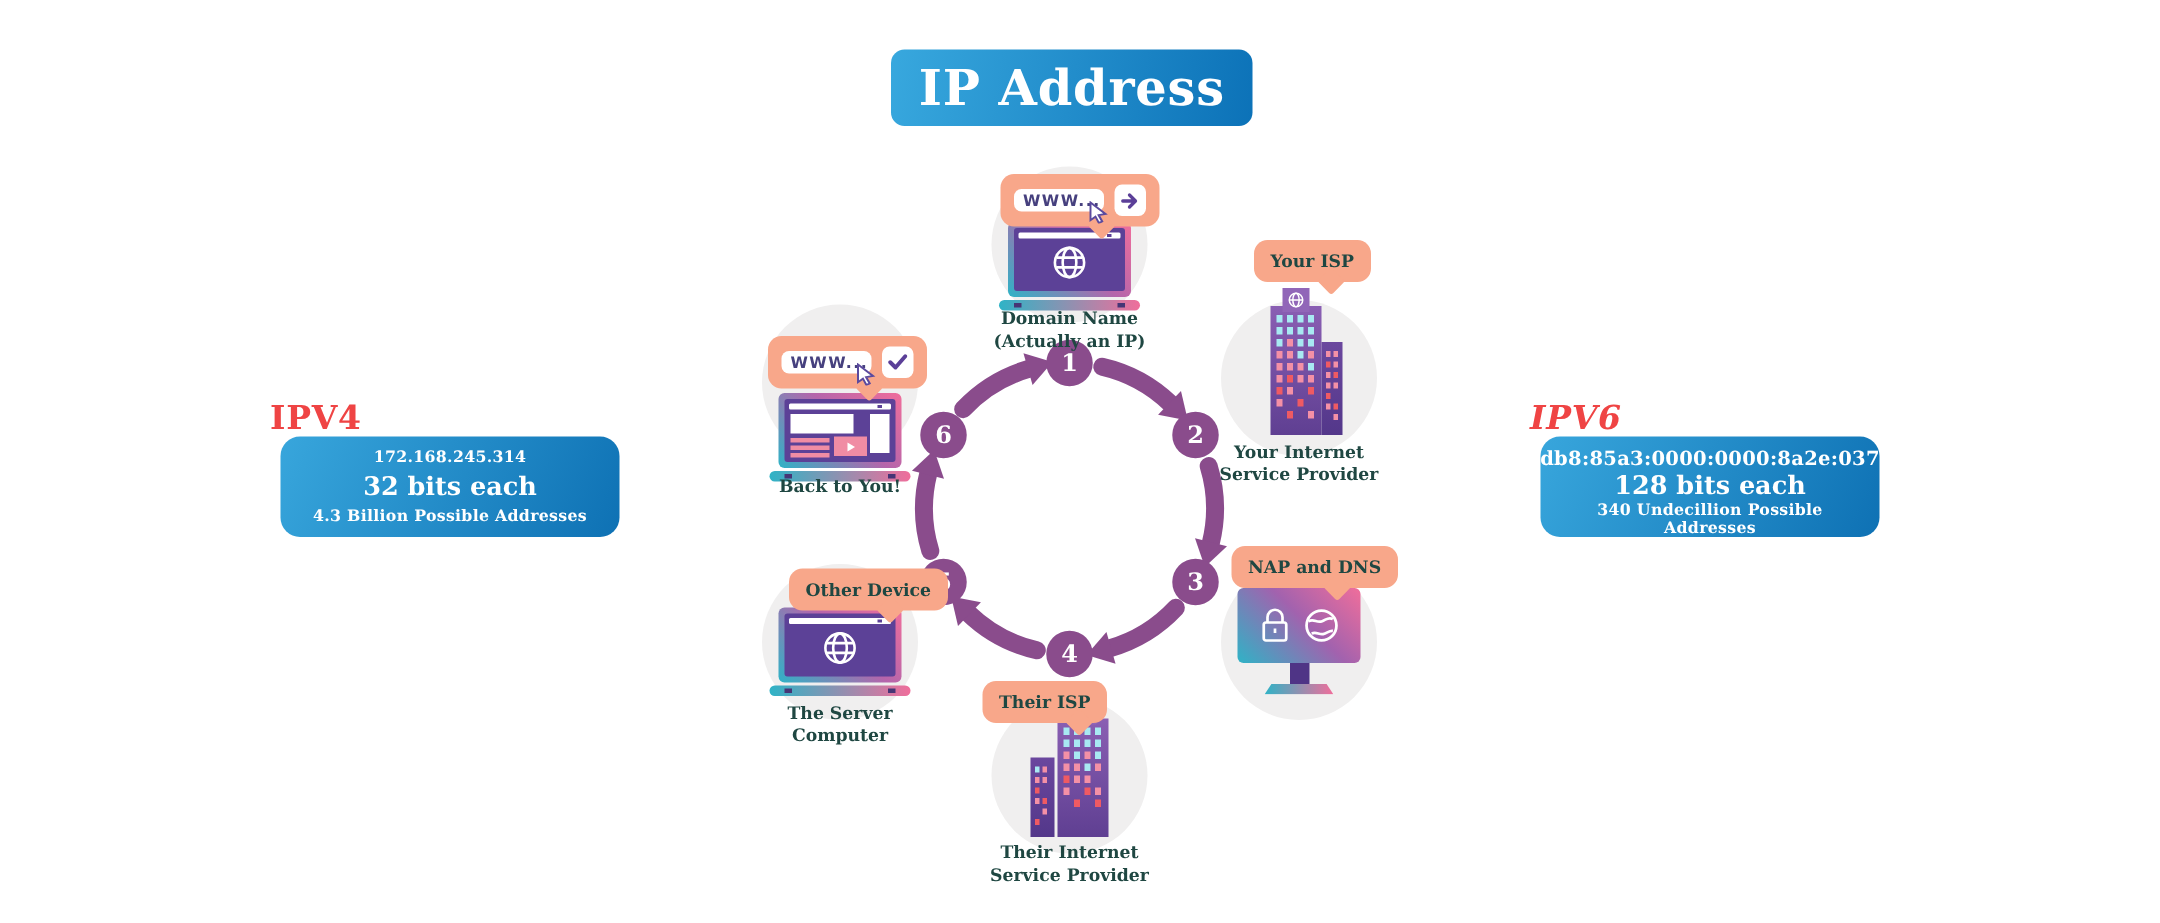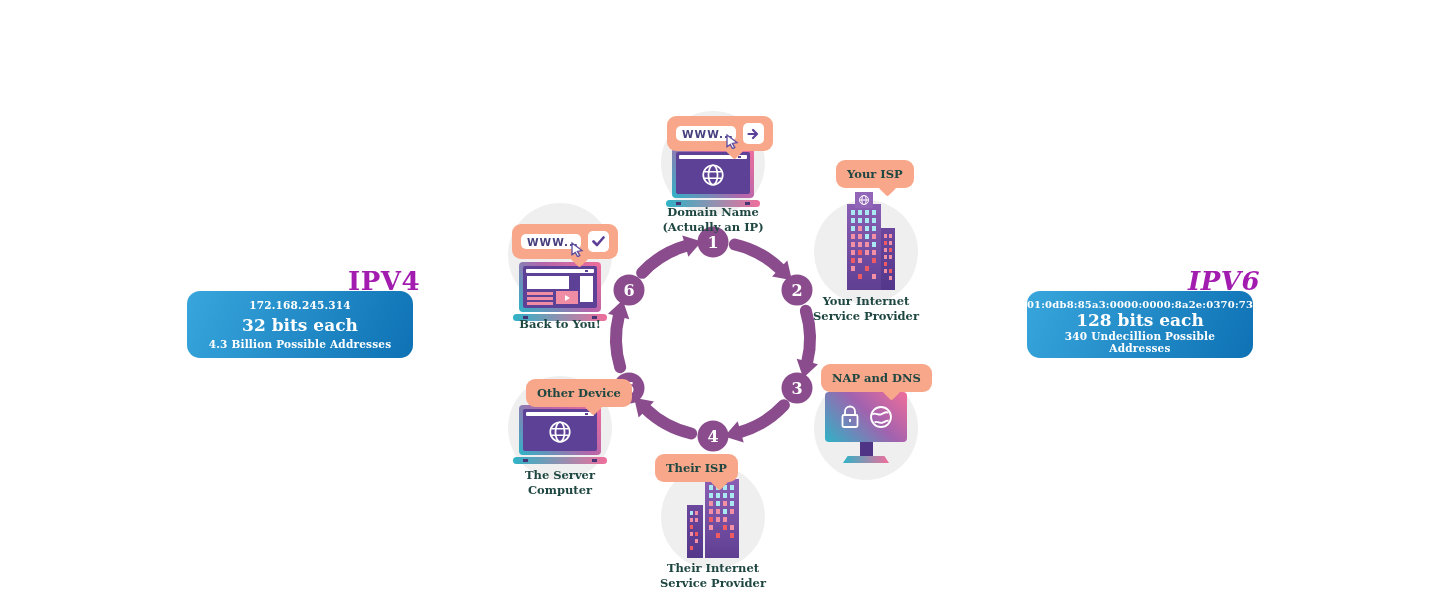--- a/index.html
+++ b/index.html
@@ -12,31 +12,31 @@
   
   .title-box {
     position:absolute; left:594px; top:33px; width:241px; height:51px;
     border-radius:9px; background:linear-gradient(100deg,#38a8de 0%,#0c72b8 100%);
     display:flex; align-items:center; justify-content:center;
   }
   .title-text { font-weight:bold; font-size:33px; color:#fff; letter-spacing:.5px; }
 
   
   .info-heading {
-    position:absolute; width:240px; text-align:right; transform:translateX(-50%);
-    font-weight:bold; font-size:26px; color:#a21caf; letter-spacing:.5px;
+    position:absolute; width:240px; text-align:left; transform:translateX(-50%);
+    font-weight:bold; font-size:22px; color:#ef4444; letter-spacing:.5px;
   }
   .info-box {
     position:absolute; width:226px; height:67px; border-radius:13px;
     background:linear-gradient(115deg,#38a6dc 0%,#0e71b4 100%);
     color:#fff; display:flex; flex-direction:column; align-items:center;
     justify-content:space-between; padding:8px 6px; text-align:center;
   }
   .info-small { font-weight:bold; font-size:10.5px; letter-spacing:.2px; }
-  .addr6 { font-size:10px;text-align:right; }
+  .addr6 { font-size:13px;text-align:right; }
   .info-big { font-weight:bold; font-size:17px; }
 
   
   .watermark {
     position:absolute; left:713px; top:342px; transform:translate(-50%,-52%);
     font-weight:bold; font-size:108px; color:#ebebeb; letter-spacing:2px; z-index:1;
   }
   #cycle-svg { position:absolute; left:598px; top:224px; z-index:2; }
   .step {
     position:absolute; width:31px; height:31px; border-radius:50%;
@@ -121,20 +121,23 @@
     width:46px; height:7px; margin:0 auto;
     background:linear-gradient(90deg,#2fb3c6,#f06e9b);
     clip-path:polygon(10% 0,90% 0,100% 100%,0 100%);
   }
 </style>
 </head>
 <body>
 
 <div id="canvas">
 
+  <div class="title-box">
+    <div class="title-text">IP Address</div>
+  </div>
 
   <div class="info-heading" style="left:300px; top:266px;">IPV4</div>
   <div class="info-box" style="left:187px; top:291px;">
     <div class="info-small">172.168.245.314</div>
     <div class="info-big">32 bits each</div>
     <div class="info-small">4.3 Billion Possible Addresses</div>
   </div>
 
   <div class="info-heading" style="left:1140px; top:266px;font-style:italic;">IPV6</div>
   <div class="info-box" style="left:1027px; top:291px;">

